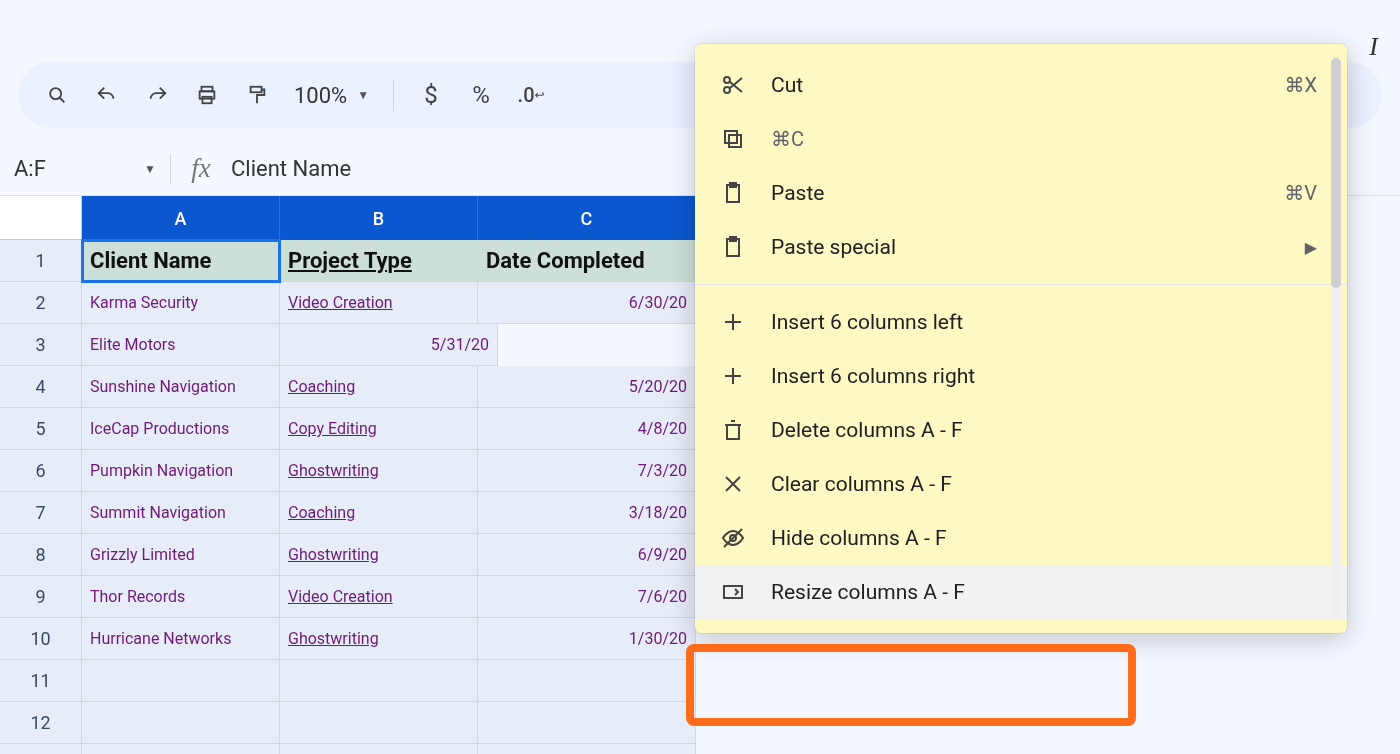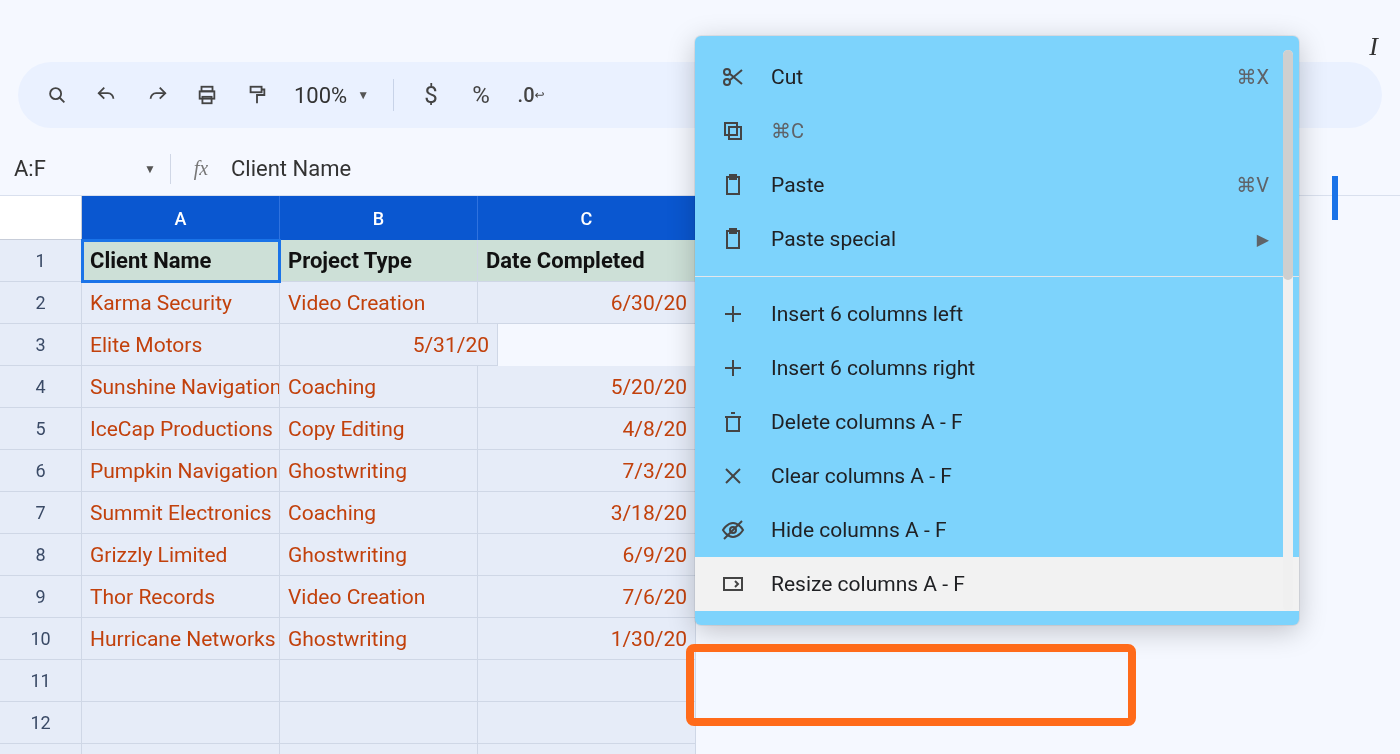--- a/index.html
+++ b/index.html
@@ -39,21 +39,21 @@
   .namebox {
     width: 170px;
     display: flex; align-items: center; justify-content: flex-end;
     padding: 0 14px 0 14px;
     font-size: 22px;
     color: #333;
   }
   .namebox .dd { font-size: 12px; color:#555; margin-left:auto;}
   .vsep { width: 1px; height: 30px; background: #d0d7e6; }
   .fx {
-    width: 60px; text-align: center; font-style: italic; color: #777; font-size: 20px; font-family: Georgia, serif;
+    width: 60px; text-align: center; font-style: italic; color: #777; font-size: 27px; font-family: Georgia, serif;
   }
   .formula-val { font-size: 22px; color: #333; }
 
   
   .grid-area { display: flex; position: relative; }
   .rowhead-col { width: 82px; }
   .corner { height: 44px; background: #fff; border-bottom:1px solid #c7cdd9; border-right:1px solid #c7cdd9;}
   .rowhead {
     height: 42px; display:flex; align-items:center; justify-content:center;
     font-size: 18px; color: #3a4a66; background:#e6ecf8;
@@ -64,46 +64,46 @@
   .colhead {
     height:44px; display:flex; align-items:center; justify-content:center;
     background:#0a57d0; color:#fff; font-size:18px; font-weight:500;
     border-right:1px solid #2f72df;
   }
   .col-A{width:198px;} .col-B{width:198px;} .col-C{width:218px;}
 
   .row { display:flex; height:42px; }
   .cell {
     display:flex; align-items:center; padding:0 8px;
-    font-size:21px; color:#c2410c;
+    font-size:16px; color:#701a75;
     border-right:1px solid #cfd7e6; border-bottom:1px solid #cfd7e6;
     background:#e6ecf8;
     white-space:nowrap; overflow:hidden;
   }
   .hdr .cell {
     background:#cde0d7; font-weight:700; font-size:22px; color:#111;
   }
-  .cell.cA{width:198px;} .cell.cB{width:198px;} .cell.cC{width:218px; justify-content:flex-end;}
+  .cell.cA{width:198px;} .cell.cB{width:198px;text-decoration:underline;} .cell.cC{width:218px; justify-content:flex-end;}
 
   
   .active-ring {
     position:absolute;
     left:82px; top:44px;
     width:198px; height:42px;
     outline:3px solid #1a73e8;
     outline-offset:-2px;
     pointer-events:none;
   }
 
   
   .context-menu {
     position: absolute;
-    left: 695px; top: 36px;
-    width: 604px;
-    background: #7dd3fc;
+    left: 695px; top: 44px;
+    width: 652px;
+    background: #fef9c3;
     border-radius: 6px;
     box-shadow: 0 6px 28px rgba(0,0,0,.22), 0 0 0 1px rgba(0,0,0,.06);
     padding: 14px 0;
     z-index: 20;
     font-size: 21px;
   }
   .menu-scrollbar {
     position:absolute; right:6px; top:14px; bottom:14px; width:10px;
     background:#f0f0f0; border-radius:6px;
   }
@@ -256,21 +256,21 @@
           <div class="cell cA">IceCap Productions</div>
           <div class="cell cB">Copy Editing</div>
           <div class="cell cC">4/8/20</div>
         </div>
         <div class="row">
           <div class="cell cA">Pumpkin Navigation</div>
           <div class="cell cB">Ghostwriting</div>
           <div class="cell cC">7/3/20</div>
         </div>
         <div class="row">
-          <div class="cell cA">Summit Electronics</div>
+          <div class="cell cA">Summit Navigation</div>
           <div class="cell cB">Coaching</div>
           <div class="cell cC">3/18/20</div>
         </div>
         <div class="row">
           <div class="cell cA">Grizzly Limited</div>
           <div class="cell cB">Ghostwriting</div>
           <div class="cell cC">6/9/20</div>
         </div>
         <div class="row">
           <div class="cell cA">Thor Records</div>

